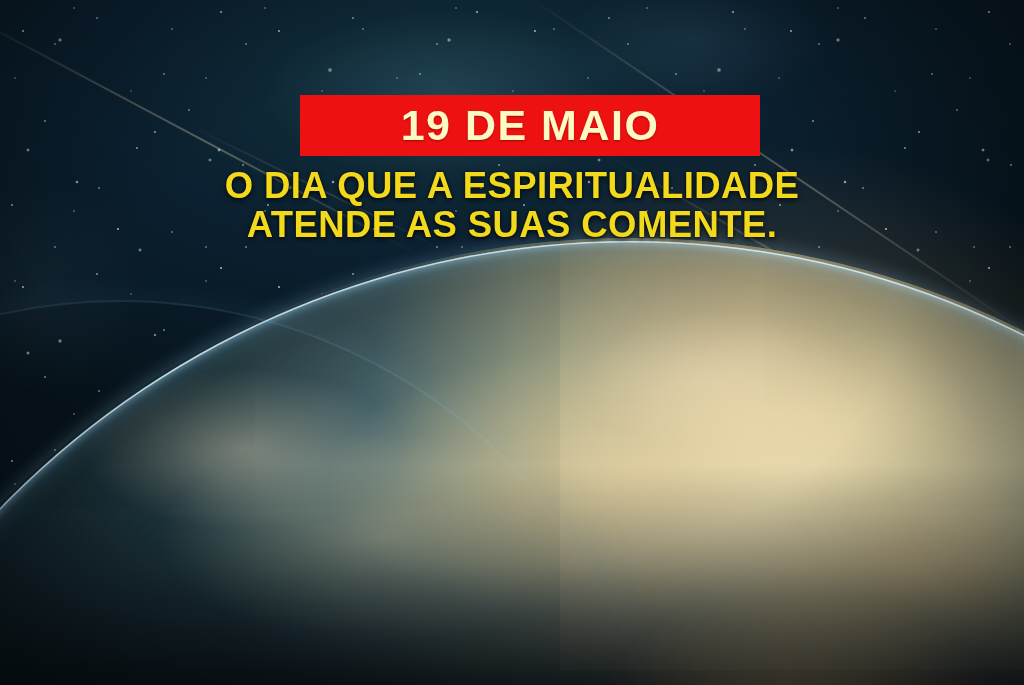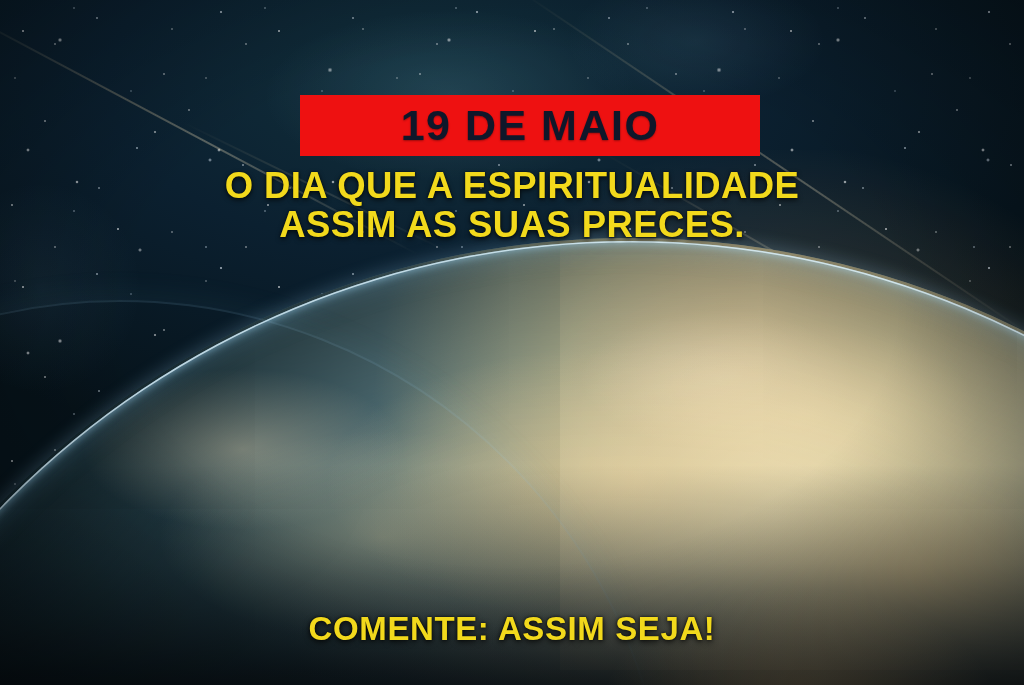--- a/index.html
+++ b/index.html
@@ -163,21 +163,21 @@
   .content{position:absolute; inset:0;}
 
   .date-badge{
     position:absolute;
     left:300px; top:95px;
     width:460px; height:61px;
     background:#ee1111;
     display:flex; align-items:center; justify-content:center;
   }
   .date-badge .date-text{
-    color:#0f172a;
+    color:#fef9c3;
     font-size:43px;
     font-weight:bold;
     letter-spacing:1.5px;
     line-height:1;
     white-space:nowrap;
     text-shadow:0 1px 2px rgba(0,0,0,.35);
   }
 
   .headline{
     position:absolute;
@@ -245,20 +245,19 @@
   <div class="vignette"></div>
 
   <div class="content">
 
     <div class="date-badge">
       <span class="date-text">19 DE MAIO</span>
     </div>
 
     <div class="headline">
       <span class="hl-line">O DIA QUE A ESPIRITUALIDADE</span>
-      <span class="hl-line">ASSIM AS SUAS PRECES.</span>
+      <span class="hl-line">ATENDE AS SUAS COMENTE.</span>
     </div>
 
 
-    <div class="cta">COMENTE: ASSIM SEJA!</div>
 
   </div>
 </div>
 
 </body></html>

